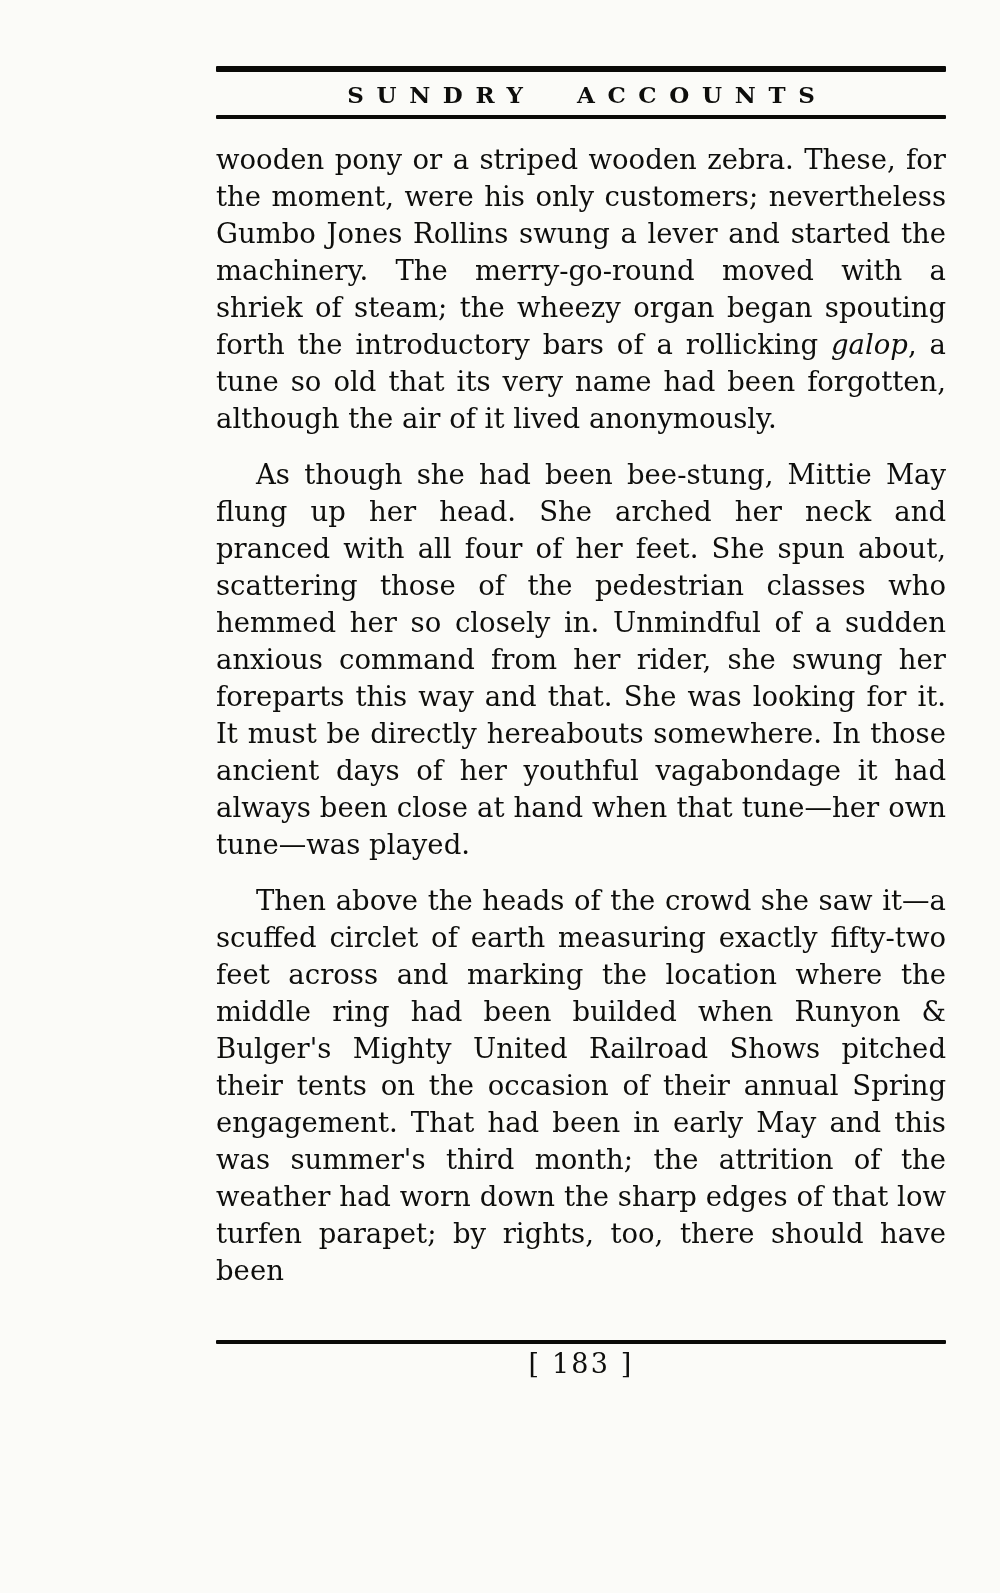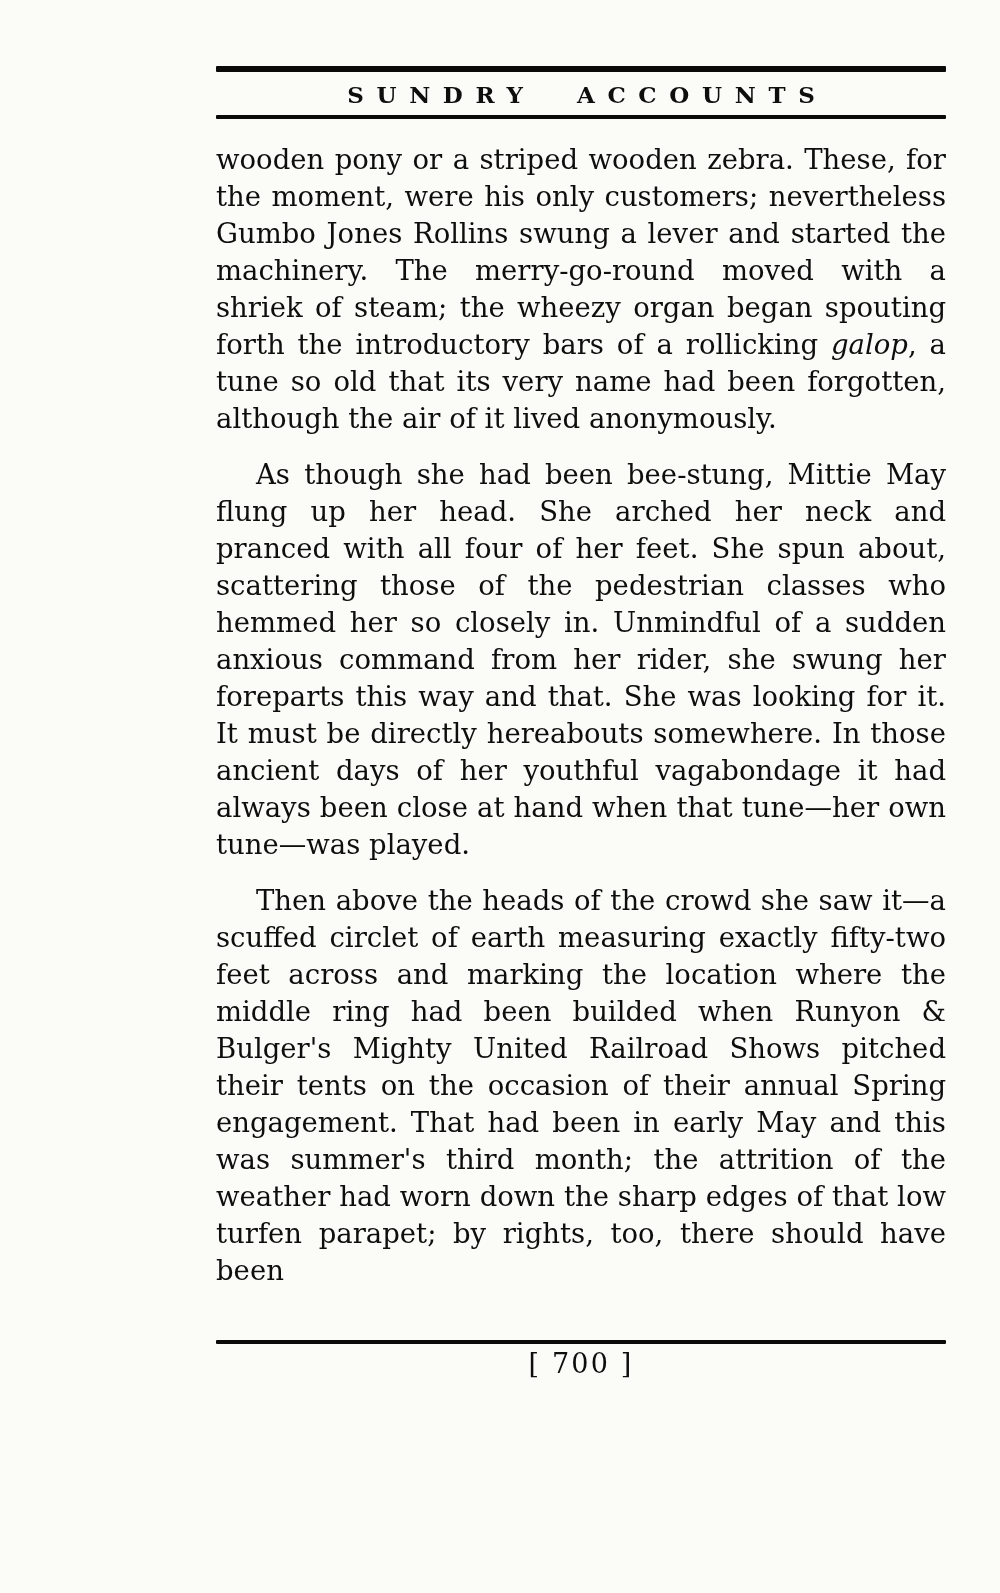--- a/index.html
+++ b/index.html
@@ -93,16 +93,16 @@
 
       <p class="para indent"><span>As though she had been bee-stung, Mittie May flung up her head. She arched her neck and pranced with all four of her feet. She spun about, scattering those of the pedestrian classes who hemmed her so closely in. Unmindful of a sudden anxious command from her rider, she swung her foreparts this way and that. She was looking for it. It must be directly hereabouts somewhere. In those ancient days of her youthful vagabondage it had always been close at hand when that tune—her own tune—was played.</span></p>
 
       <p class="para indent"><span>Then above the heads of the crowd she saw it—a scuffed circlet of earth measuring exactly fifty-two feet across and marking the location where the middle ring had been builded when Runyon &amp; Bulger's Mighty United Railroad Shows pitched their tents on the occasion of their annual Spring engagement. That had been in early May and this was summer's third month; the attrition of the weather had worn down the sharp edges of that low turfen parapet; by rights, too, there should have been</span></p>
 
     </div>
   </div>
 
   <div class="footer">
     <div class="rule-medium"></div>
-    <div class="page-number">[ 700 ]</div>
+    <div class="page-number">[ 183 ]</div>
   </div>
 
 </div>
 
 </body></html>

